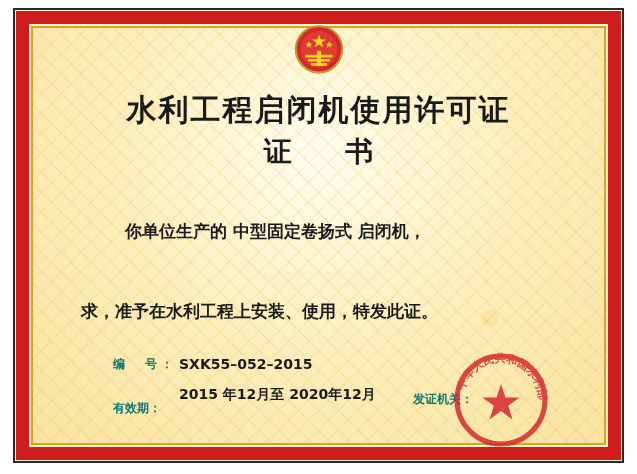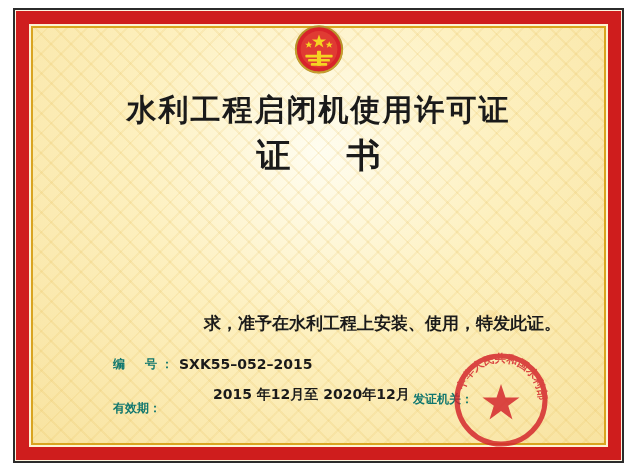--- a/index.html
+++ b/index.html
@@ -104,21 +104,21 @@
     color: #1a1a1a;
     font-family: "DejaVu Sans", "Liberation Sans", sans-serif;
   }
 
   .title-sub {
     position: absolute;
     left: 0;
     top: 105px;
     width: 571px;
     text-align: center;
-    font-size: 34px;
+    font-size: 28px;
     font-weight: bold;
     letter-spacing: 22px;
     text-indent: 22px;
     color: #1a1a1a;
     font-family: "DejaVu Sans", "Liberation Sans", sans-serif;
   }
 
   .company {
     position: absolute;
     left: 50px;
@@ -134,21 +134,21 @@
     left: 48px;
     width: 480px;
     font-size: 17px;
     font-weight: bold;
     color: #1a1a1a;
     line-height: 22px;
     font-family: "DejaVu Sans", "Liberation Sans", sans-serif;
   }
   .body-line-1 { top: 192px; text-indent: 44px; }
   .body-line-2 { top: 232px; text-indent: 40px; }
-  .body-line-3 { top: 284px; text-indent: 0px; text-align: right; }
+  .body-line-3 { top: 272px; text-indent: 0px; }
 
   .footer {
     position: absolute;
     left: 0;
     top: 320px;
     width: 571px;
     height: 90px;
   }
 
   .f-label {
@@ -162,21 +162,21 @@
     position: absolute;
     font-size: 14px;
     font-weight: bold;
     color: #1a1a1a;
     font-family: "DejaVu Sans", "Liberation Sans", sans-serif;
   }
 
   .lbl-number   { left: 80px;  top: 8px; letter-spacing: 4px; }
   .val-number   { left: 146px; top: 8px; }
   .lbl-valid    { left: 80px;  top: 52px; }
-  .val-valid    { left: 146px; top: 38px; margin-left: 34px; }
+  .val-valid    { left: 146px; top: 38px; }
   .lbl-issuer   { left: 380px; top: 8px; margin-top: 35px; }
   .val-issuedate{ left: 432px; top: 38px; }
 
   
   .seal {
     position: absolute;
     left: 418px;
     top: 2px;
     width: 100px;
     height: 100px;
@@ -208,20 +208,21 @@
     </g>
     <path d="M16,52 a34,34 0 0,0 68,0" fill="none" stroke="#c9a02d" stroke-width="2"></path>
   </svg>
 
   <div class="content">
 
     <div class="title-main">水利工程启闭机使用许可证</div>
     <div class="title-sub">证 书</div>
 
 
+    <div class="body-line body-line-1">你单位生产的   中型固定卷扬式   启闭机，</div>
     <div class="body-line body-line-3">求，准予在水利工程上安装、使用，特发此证。</div>
 
     <div class="footer">
       <span class="f-label lbl-number">编　号：</span>
       <span class="f-value val-number">SXK55–052–2015</span>
 
       <span class="f-label lbl-valid">有效期：</span>
       <span class="f-value val-valid">2015 年12月至 2020年12月</span>
 
       <span class="f-label lbl-issuer">发证机关：</span>

